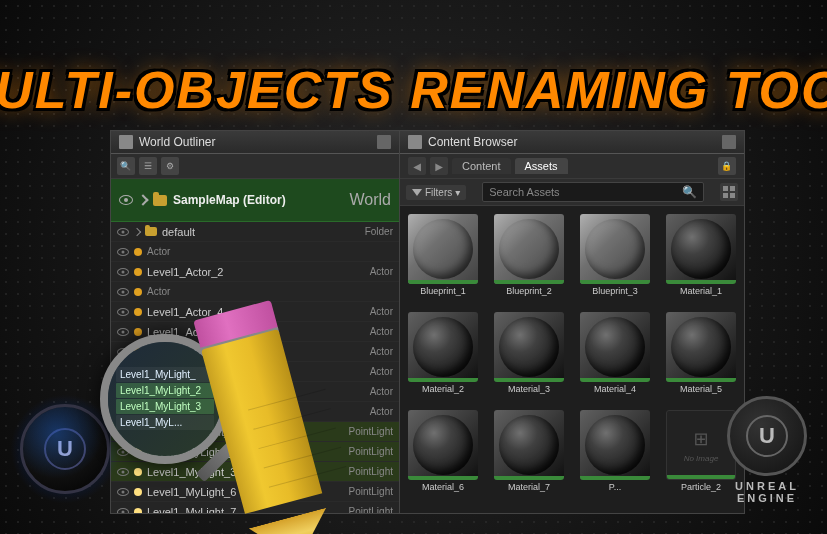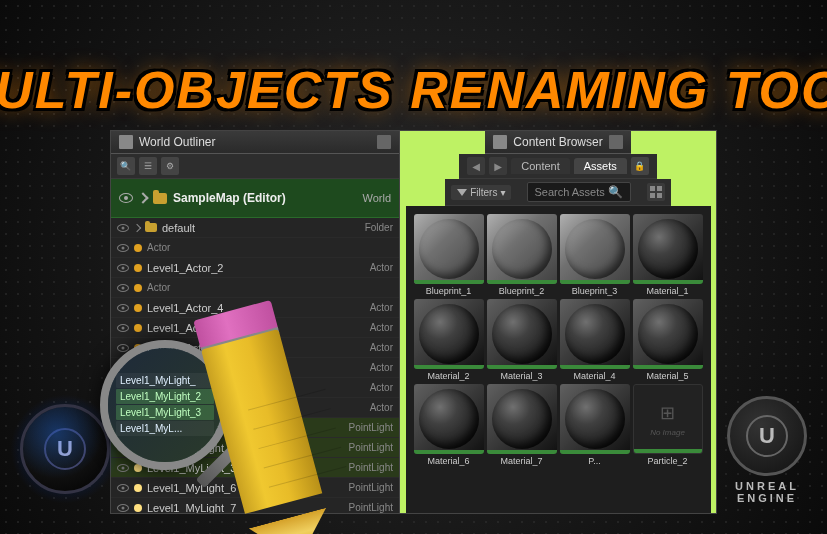--- a/index.html
+++ b/index.html
@@ -227,21 +227,21 @@
       transform: rotate(-45deg);
       flex-shrink: 0;
     }
     .header-name {
       font-size: 12px;
       color: #eee;
       font-weight: bold;
       flex: 1;
     }
     .header-type {
-      font-size: 11px;
+      font-size: 16px;
       color: #aaa;
     }
 
     
     .outliner-list {
       flex: 1;
       overflow: hidden;
       background: #252525;
     }
     .outliner-row {
@@ -322,21 +322,20 @@
     }
 
     
     .content-browser {
       flex: 1;
       background: #bef264;
       border: 1px solid #444;
       border-left: none;
       display: flex;
       flex-direction: column;
-      align-items: center;
     }
 
     
     .cb-toolbar {
       background: #2d2d2d;
       padding: 3px 8px;
       display: flex;
       align-items: center;
       gap: 4px;
       border-bottom: 1px solid #3a3a3a;
@@ -420,21 +419,21 @@
       align-items: center;
       justify-content: center;
     }
 
     
     .asset-grid {
       flex: 1;
       padding: 8px;
       display: grid;
       grid-template-columns: repeat(4, 1fr);
-      gap: 3px;
+      gap: 16px;
       align-content: start;
       background: #1e1e1e;
       overflow: hidden;
     }
     .asset-item {
       display: flex;
       flex-direction: column;
       align-items: center;
       gap: 2px;
     }
@@ -496,21 +495,21 @@
     }
     .no-image-text {
       font-size: 8px;
       color: #555;
       font-style: italic;
     }
 
     
     .magnifier-overlay {
       position: absolute;
-      bottom: 34px;
+      bottom: 40px;
       left: 80px;
       z-index: 30;
       width: 180px;
       height: 160px;
     }
     .magnifier-glass {
       position: absolute;
       top: 0;
       left: 20px;
       width: 130px;

